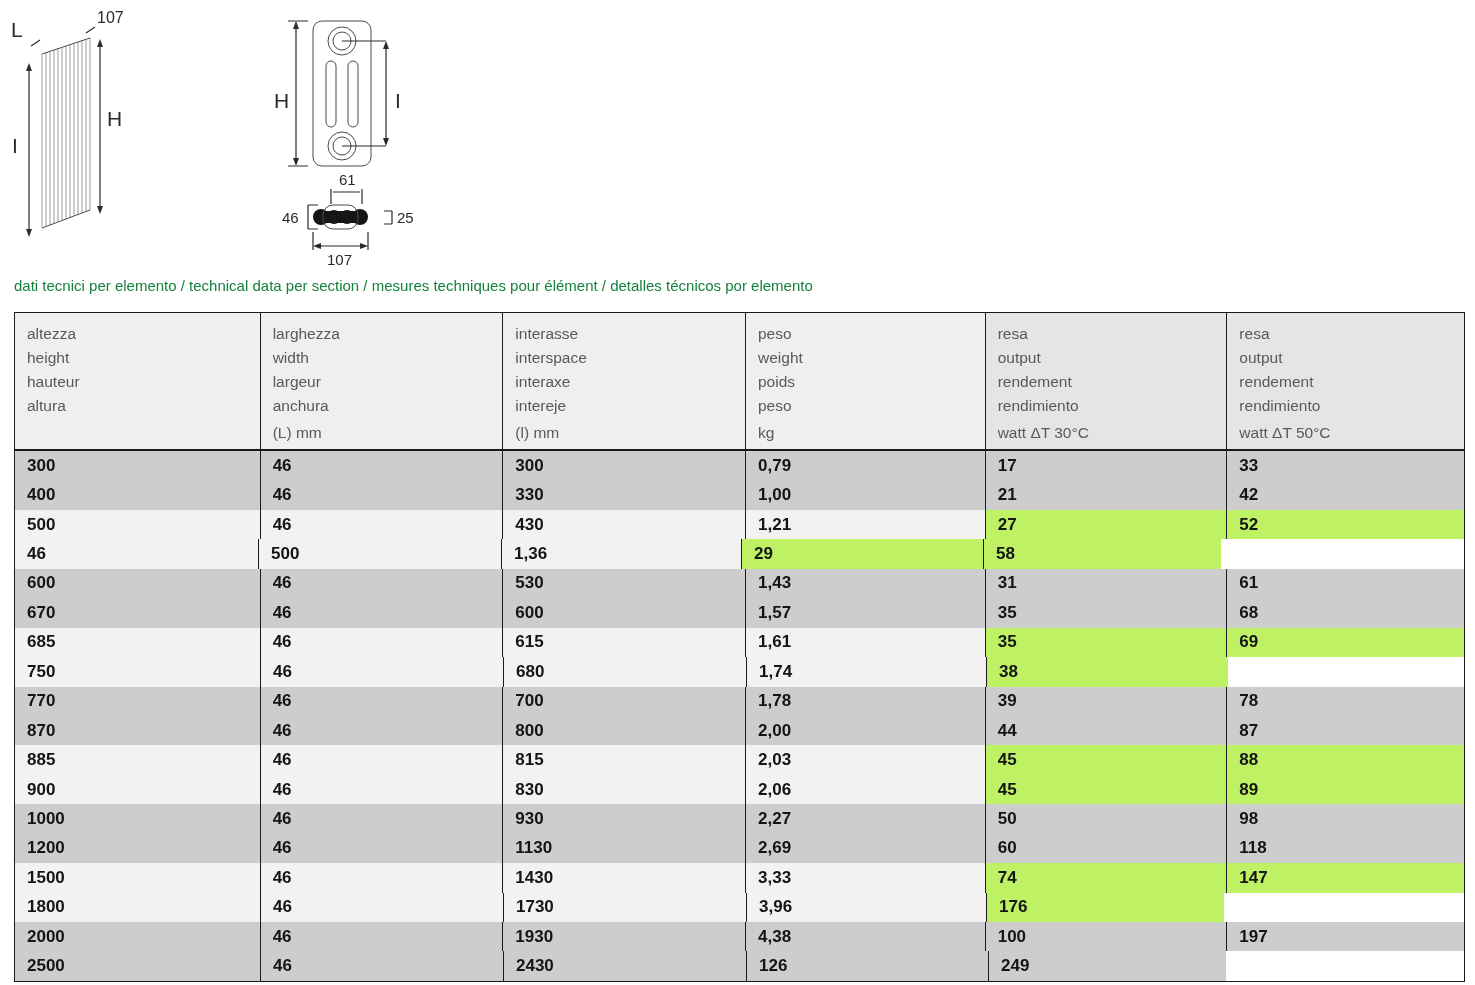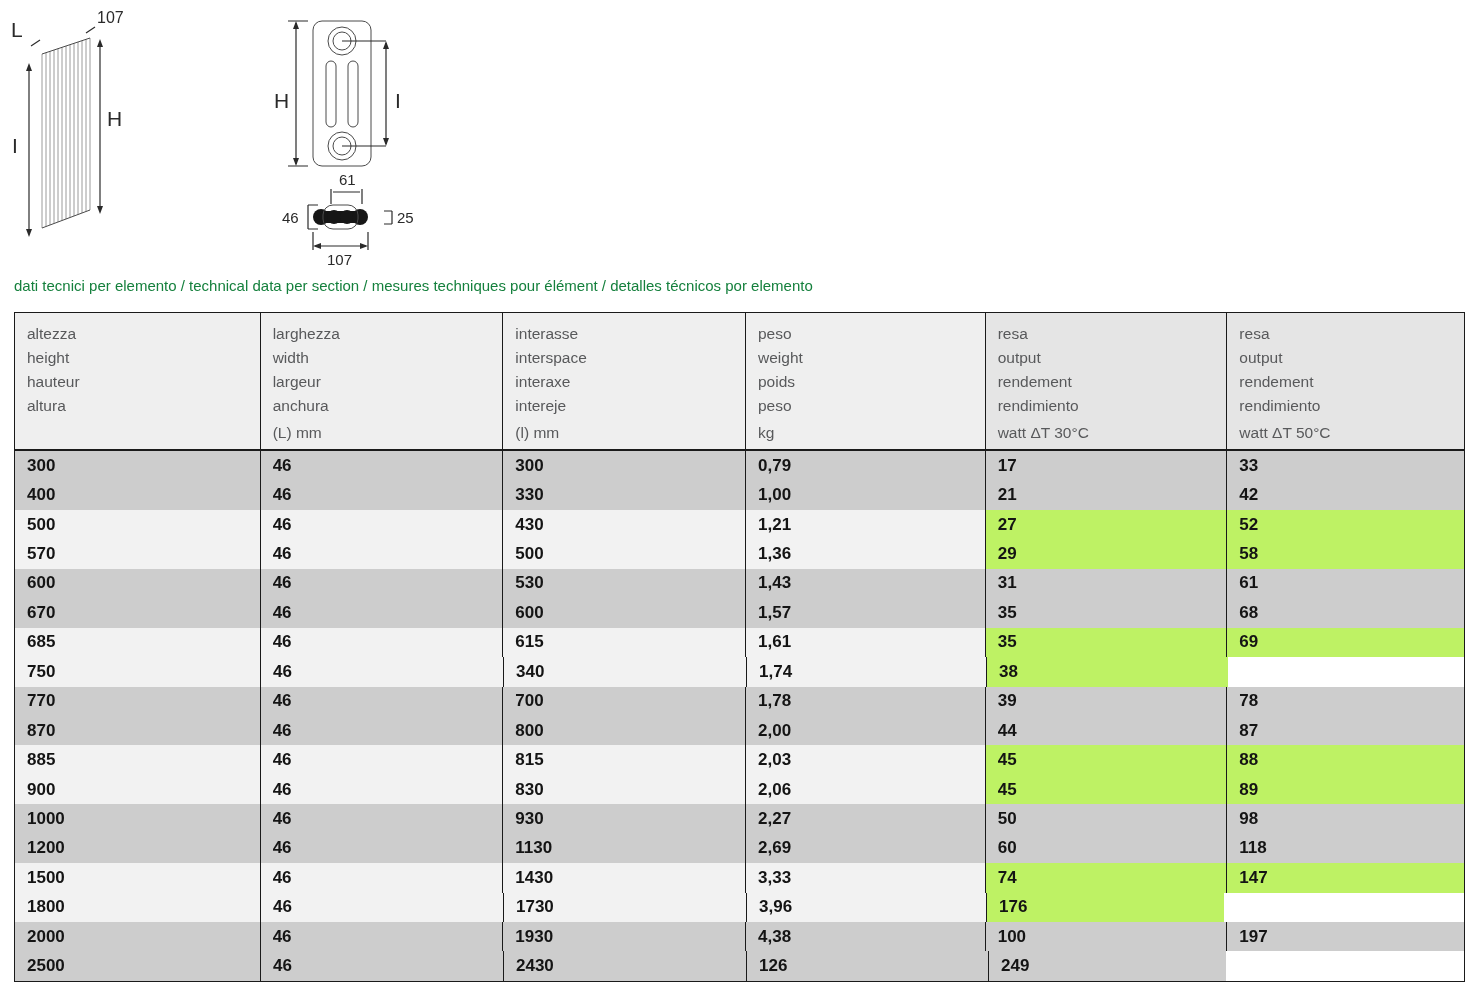--- a/index.html
+++ b/index.html
@@ -189,21 +189,20 @@
         </div>
         <div class="tr light">
           <div class="td c0 tint">500</div>
           <div class="td c1 tint">46</div>
           <div class="td c2 tint">430</div>
           <div class="td c3 tint">1,21</div>
           <div class="td c4">27</div>
           <div class="td c5">52</div>
         </div>
         <div class="tr light">
-          <div class="td c0 tint">570</div>
           <div class="td c1 tint">46</div>
           <div class="td c2 tint">500</div>
           <div class="td c3 tint">1,36</div>
           <div class="td c4">29</div>
           <div class="td c5">58</div>
         </div>
         <div class="tr shaded">
           <div class="td c0 tint">600</div>
           <div class="td c1 tint">46</div>
           <div class="td c2 tint">530</div>
@@ -223,21 +222,21 @@
           <div class="td c0 tint">685</div>
           <div class="td c1 tint">46</div>
           <div class="td c2 tint">615</div>
           <div class="td c3 tint">1,61</div>
           <div class="td c4">35</div>
           <div class="td c5">69</div>
         </div>
         <div class="tr light">
           <div class="td c0 tint">750</div>
           <div class="td c1 tint">46</div>
-          <div class="td c2 tint">340</div>
+          <div class="td c2 tint">680</div>
           <div class="td c3 tint">1,74</div>
           <div class="td c4">38</div>
         </div>
         <div class="tr shaded">
           <div class="td c0 tint">770</div>
           <div class="td c1 tint">46</div>
           <div class="td c2 tint">700</div>
           <div class="td c3 tint">1,78</div>
           <div class="td c4">39</div>
           <div class="td c5">78</div>

